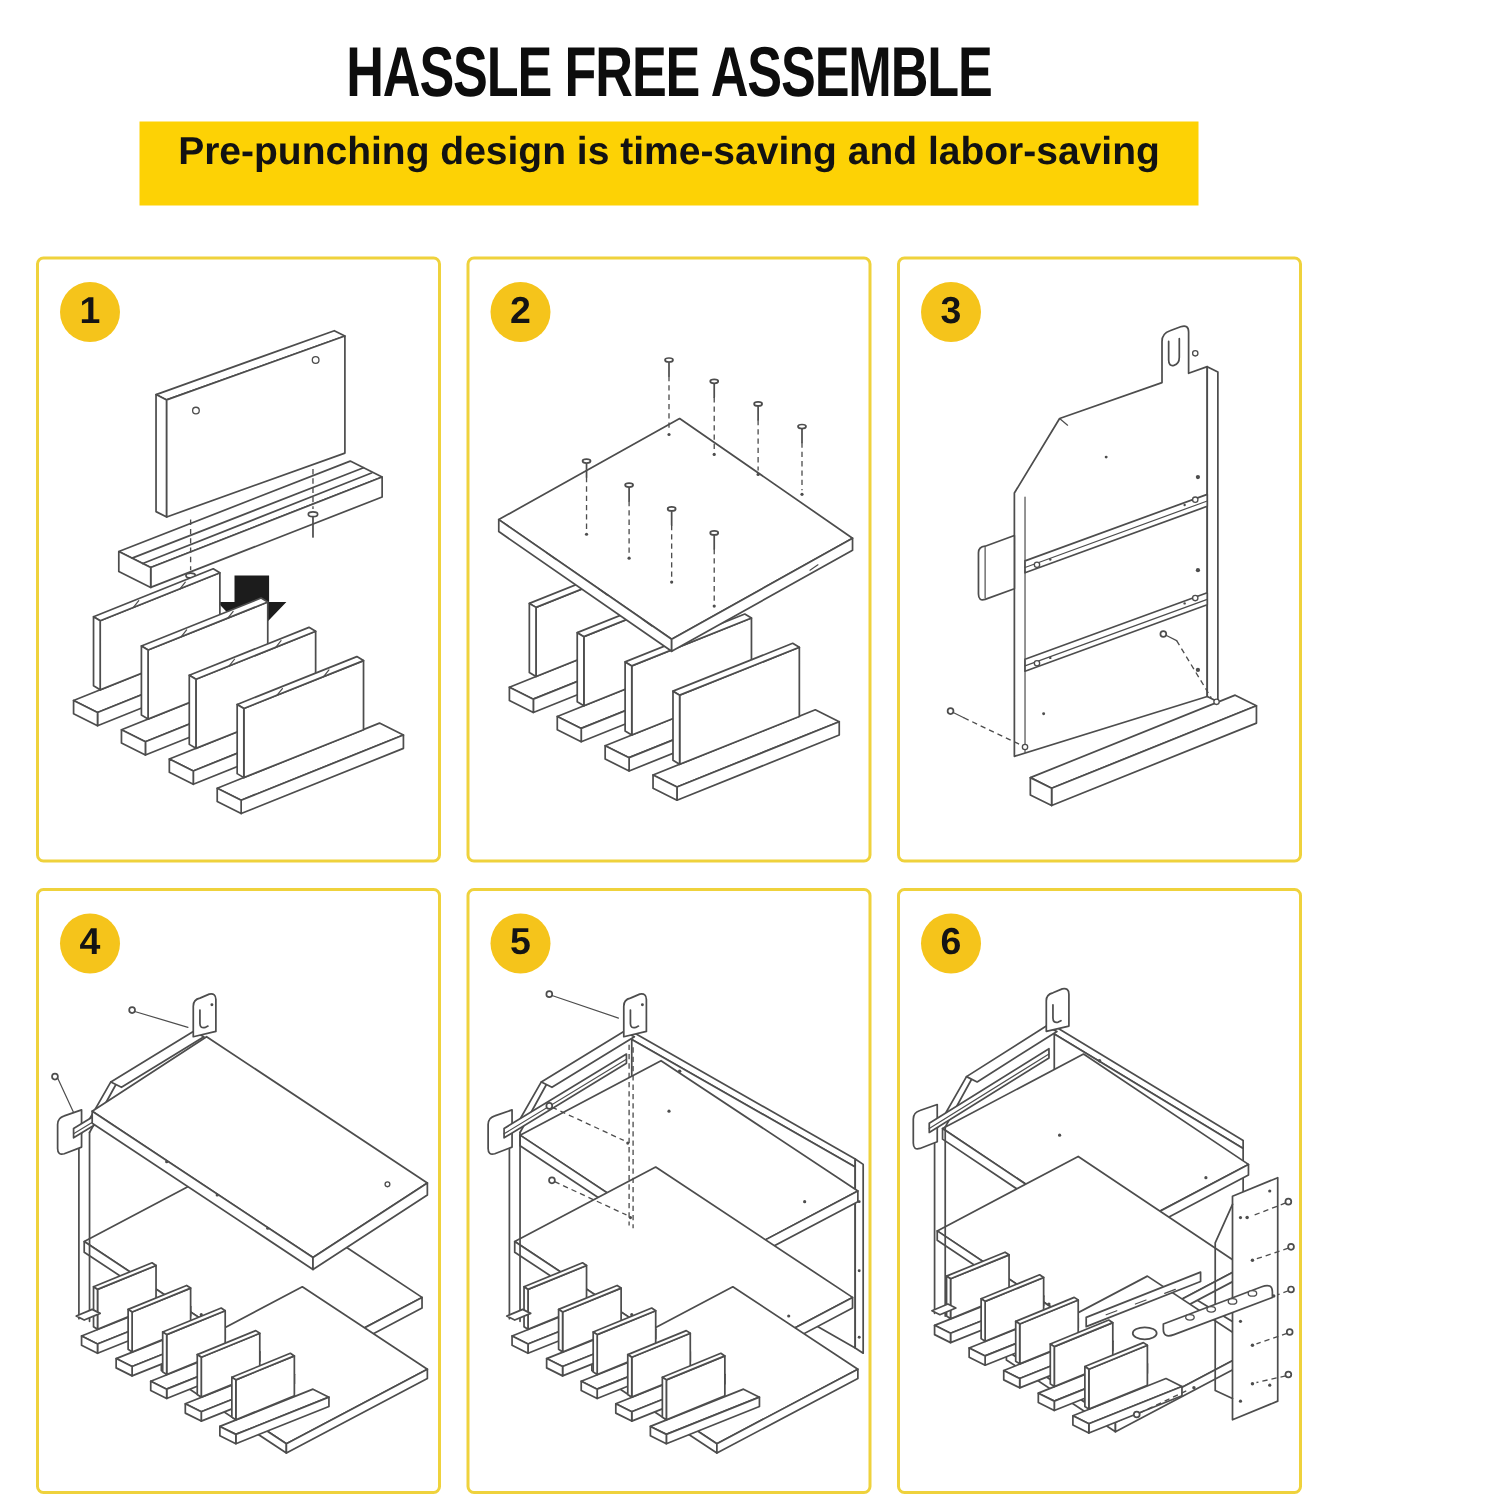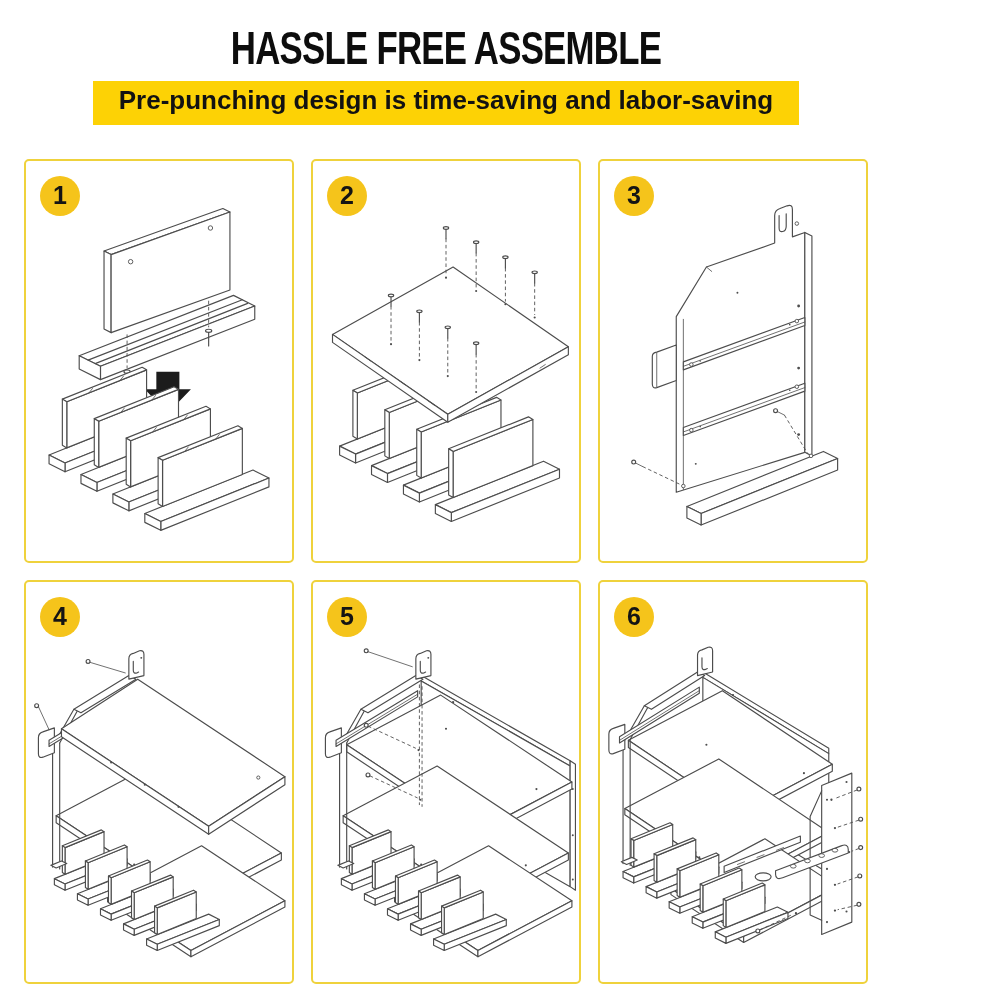--- a/index.html
+++ b/index.html
@@ -13,21 +13,21 @@
   *{box-sizing:border-box;margin:0;padding:0}
   html,body{width:1000px;background:var(--bg);font-family:"Liberation Sans",sans-serif;color:var(--txt)}
   .page{width:892px;height:1000px;overflow:hidden;background:var(--bg)}
   .title{
     margin-top:20px;text-align:center;font-size:47px;font-weight:700;
     letter-spacing:-1px;transform:scaleX(0.74);white-space:nowrap;color:#0d0d0d;
   }
   .subtitle-wrap{text-align:center;margin-top:6px}
   .subtitle{
     display:inline-block;background:var(--highlight);color:#121212;
-    font-size:26px;font-weight:700;padding:5px 26px 10px 26px;line-height:1.1;
+    font-size:26px;font-weight:700;padding:5px 26px 22px 26px;line-height:1.1;
   }
   .grid{
     margin:34px 24px 0 24px;
     display:grid;grid-template-columns:repeat(3,1fr);
     grid-auto-rows:404px;gap:17px;
   }
   .panel{
     position:relative;background:#fff;border:2px solid var(--pborder);
     border-radius:5px;overflow:hidden;
   }

